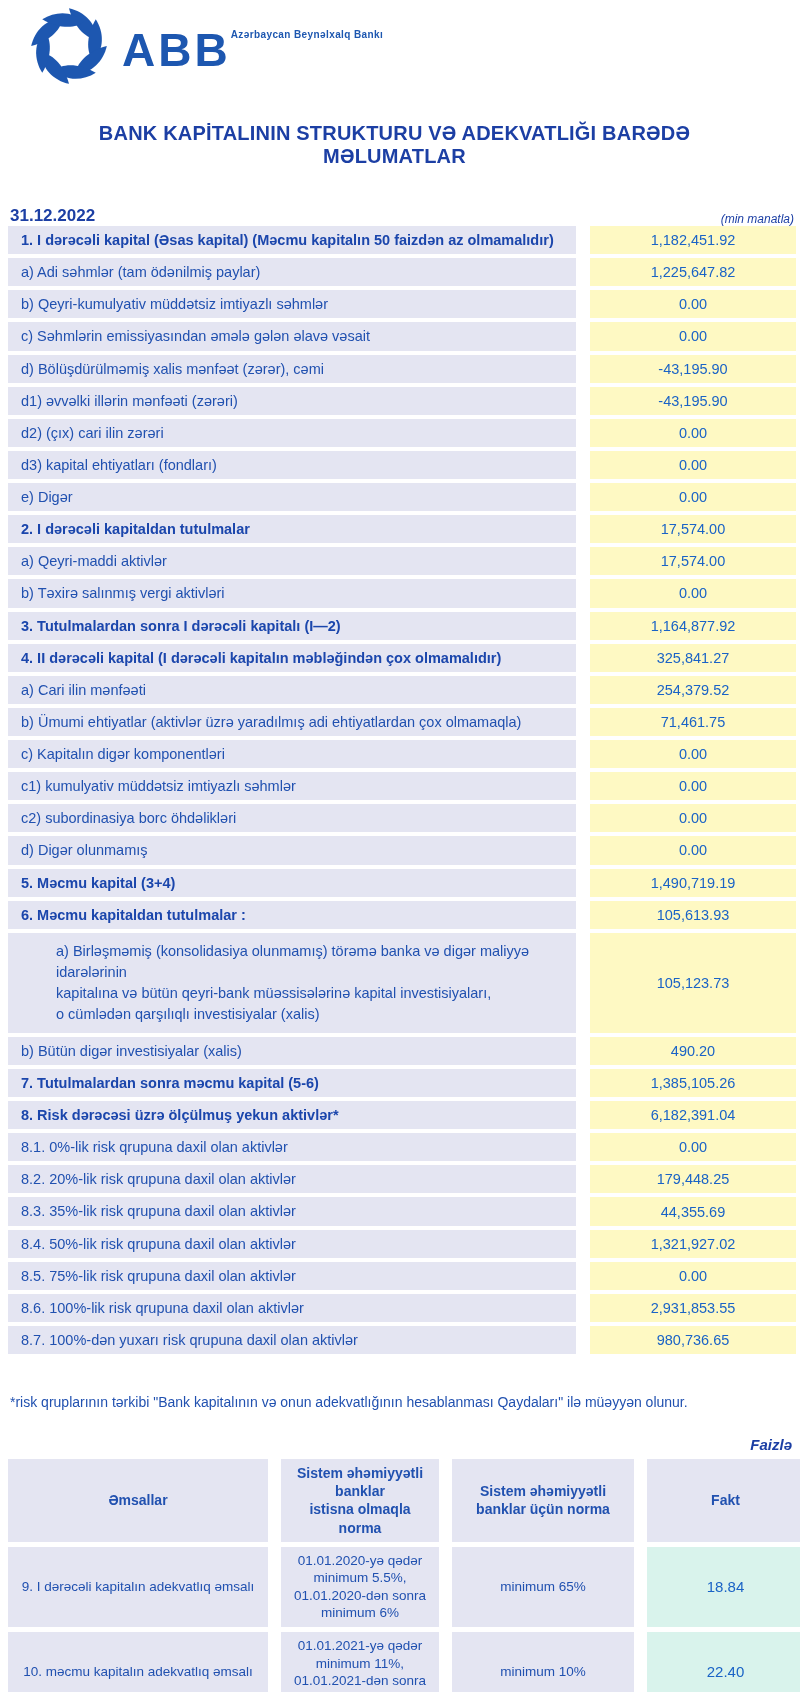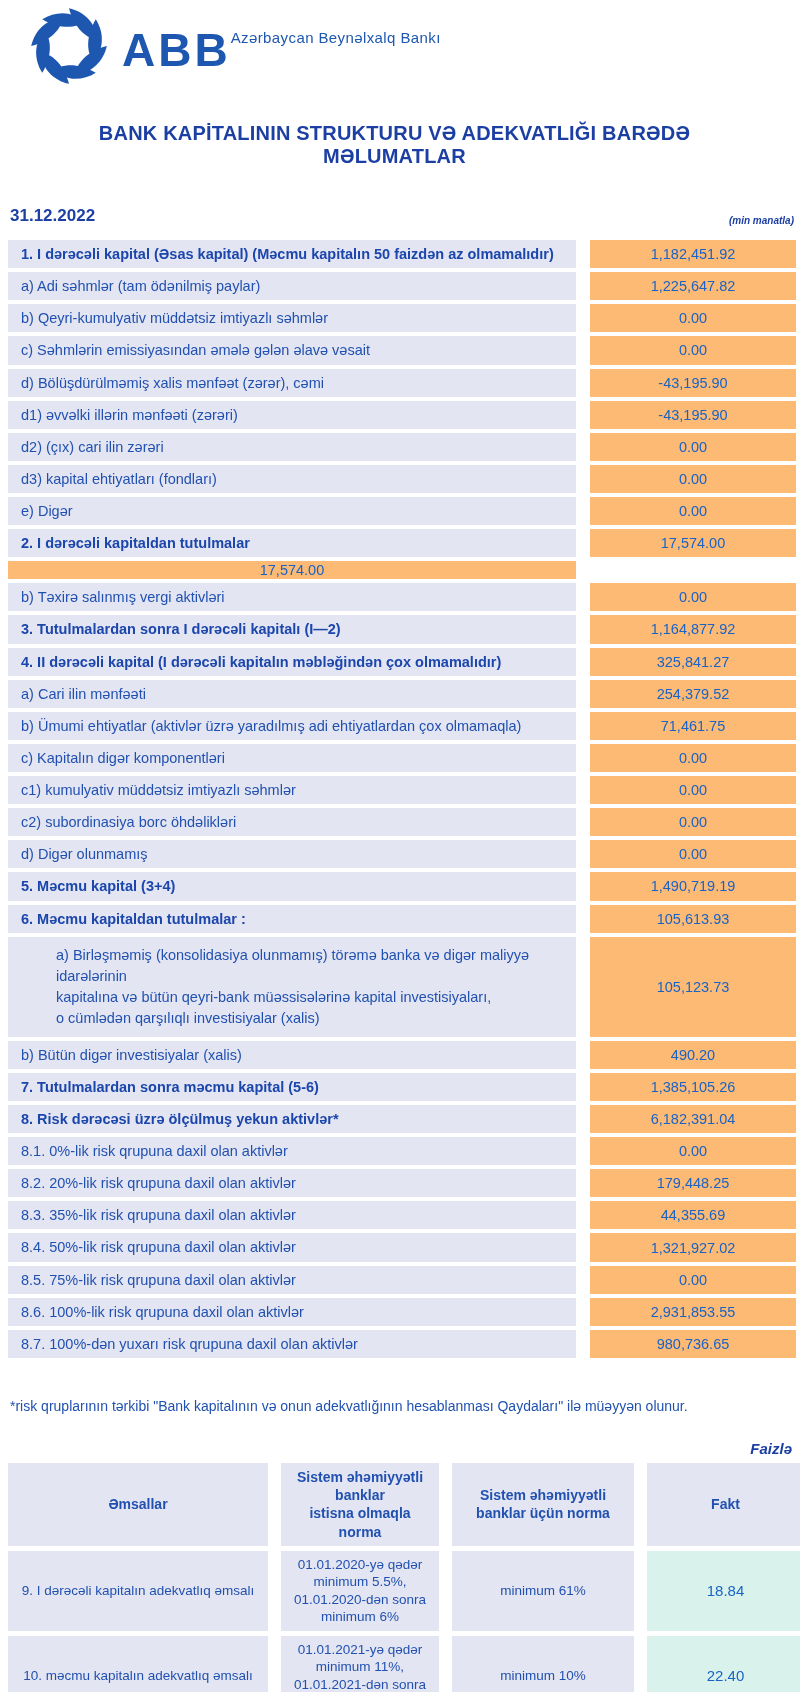--- a/index.html
+++ b/index.html
@@ -8,41 +8,41 @@
     font-family:"Liberation Sans","DejaVu Sans",sans-serif;
     -webkit-font-smoothing:antialiased;
   }
   .page{padding:6px 4px 0 8px;}
 
   
   .logo{display:flex;align-items:center;gap:10px;margin:4px 0 0 18px;height:78px;}
   .logo-mark{width:86px;height:86px;margin-top:-6px;}
   .logo-text{display:flex;flex-direction:row;margin-top:2px;}
   .logo-brand{font-size:46px;font-weight:700;color:#1d57b0;letter-spacing:3px;line-height:1;}
-  .logo-tagline{font-size:15px;font-weight:400;color:#1d57b0;letter-spacing:.4px;margin-top:2px;}
+  .logo-tagline{font-size:10px;font-weight:700;color:#1d57b0;letter-spacing:.4px;margin-top:2px;}
 
   
   .title{
     margin:34px 60px 0 45px;text-align:center;
     font-size:20px;font-weight:700;color:#1c3fa4;letter-spacing:.2px;
   }
   .meta{display:flex;justify-content:space-between;align-items:flex-end;margin:38px 2px 0 2px;}
   .date{font-size:17px;font-weight:700;color:#1c3fa4;}
-  .unit{font-size:10px;font-weight:700;font-style:italic;color:#1c3fa4;}
-
-  
-  .ctable{margin-top:14px;}
+  .unit{font-size:12px;font-weight:400;font-style:italic;color:#1c3fa4;}
+
+  
+  .ctable{}
   .crow{display:grid;grid-template-columns:568px 1fr;column-gap:14px;margin-bottom:4px;}
   .clabel{
     background:#e4e5f2;color:#2151b0;font-size:14.5px;font-weight:500;
     padding:5px 10px 5px 13px;display:flex;align-items:center;min-height:18px;
     line-height:1.25;
   }
   .cvalue{
-    background:#fdba74;color:#1a63c6;font-size:14.5px;font-weight:500;
+    background:#fef9c3;color:#1a63c6;font-size:14.5px;font-weight:500;
     display:flex;align-items:center;justify-content:center;min-height:18px;
   }
   .crow.bold .clabel{font-weight:700;color:#1b46ac;}
   .crow.tall .clabel{white-space:pre-line;line-height:1.45;padding-top:8px;padding-bottom:8px;padding-left:48px;}
 
   
   .footnote{margin:40px 2px 0 2px;font-size:14px;font-weight:500;color:#2151b0;}
   .percent-note{margin:26px 4px 6px 0;text-align:right;font-size:15px;font-weight:700;font-style:italic;color:#1c3fa4;}
 
   
@@ -123,20 +123,21 @@
       </div>
       <div class="crow">
         <div class="clabel">e) Digər</div>
         <div class="cvalue">0.00</div>
       </div>
       <div class="crow bold">
         <div class="clabel">2. I dərəcəli kapitaldan  tutulmalar</div>
         <div class="cvalue">17,574.00</div>
       </div>
       <div class="crow">
+        <div class="clabel">a) Qeyri-maddi aktivlər</div>
         <div class="cvalue">17,574.00</div>
       </div>
       <div class="crow">
         <div class="clabel">b) Təxirə salınmış vergi aktivləri</div>
         <div class="cvalue">0.00</div>
       </div>
       <div class="crow bold">
         <div class="clabel">3. Tutulmalardan  sonra I dərəcəli kapitalı (I—2)</div>
         <div class="cvalue">1,164,877.92</div>
       </div>
@@ -236,21 +237,21 @@
         <div class="rcell">Sistem əhəmiyyətli
 banklar üçün norma</div>
         <div class="rcell fact">Fakt</div>
       </div>
       <div class="rrow">
         <div class="rcell">9.  I dərəcəli  kapitalın  adekvatlıq əmsalı</div>
         <div class="rcell">01.01.2020-yə qədər
 minimum 5.5%,
 01.01.2020-dən sonra
 minimum 6%</div>
-        <div class="rcell">minimum 61%</div>
+        <div class="rcell">minimum 65%</div>
         <div class="rcell fact">18.84</div>
       </div>
       <div class="rrow">
         <div class="rcell">10. məcmu kapitalın  adekvatlıq  əmsalı</div>
         <div class="rcell">01.01.2021-yə qədər
 minimum 11%,
 01.01.2021-dən sonra
 minimum 12%</div>
         <div class="rcell">minimum 10%</div>
         <div class="rcell fact">22.40</div>

